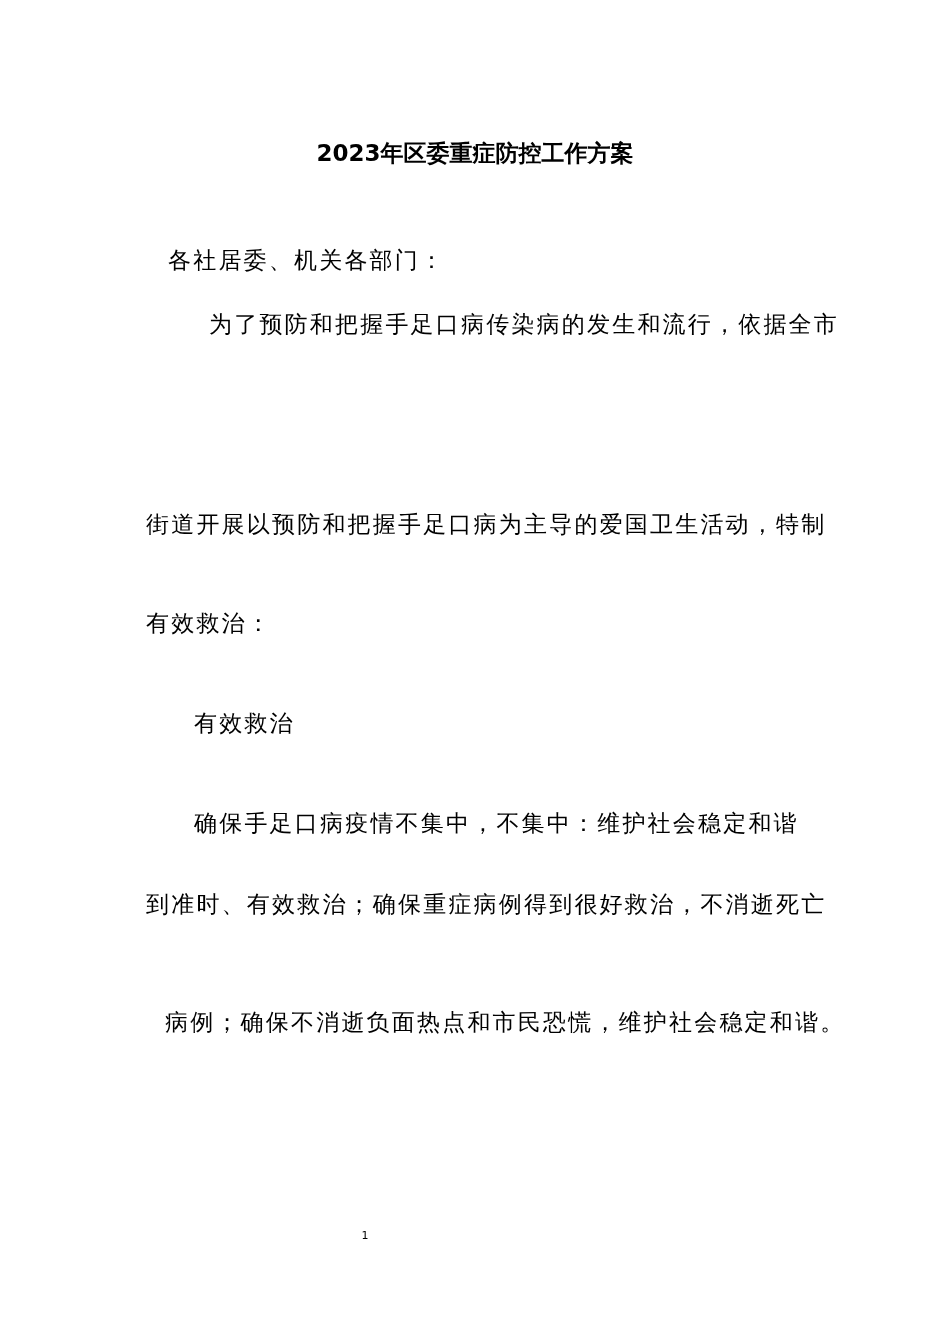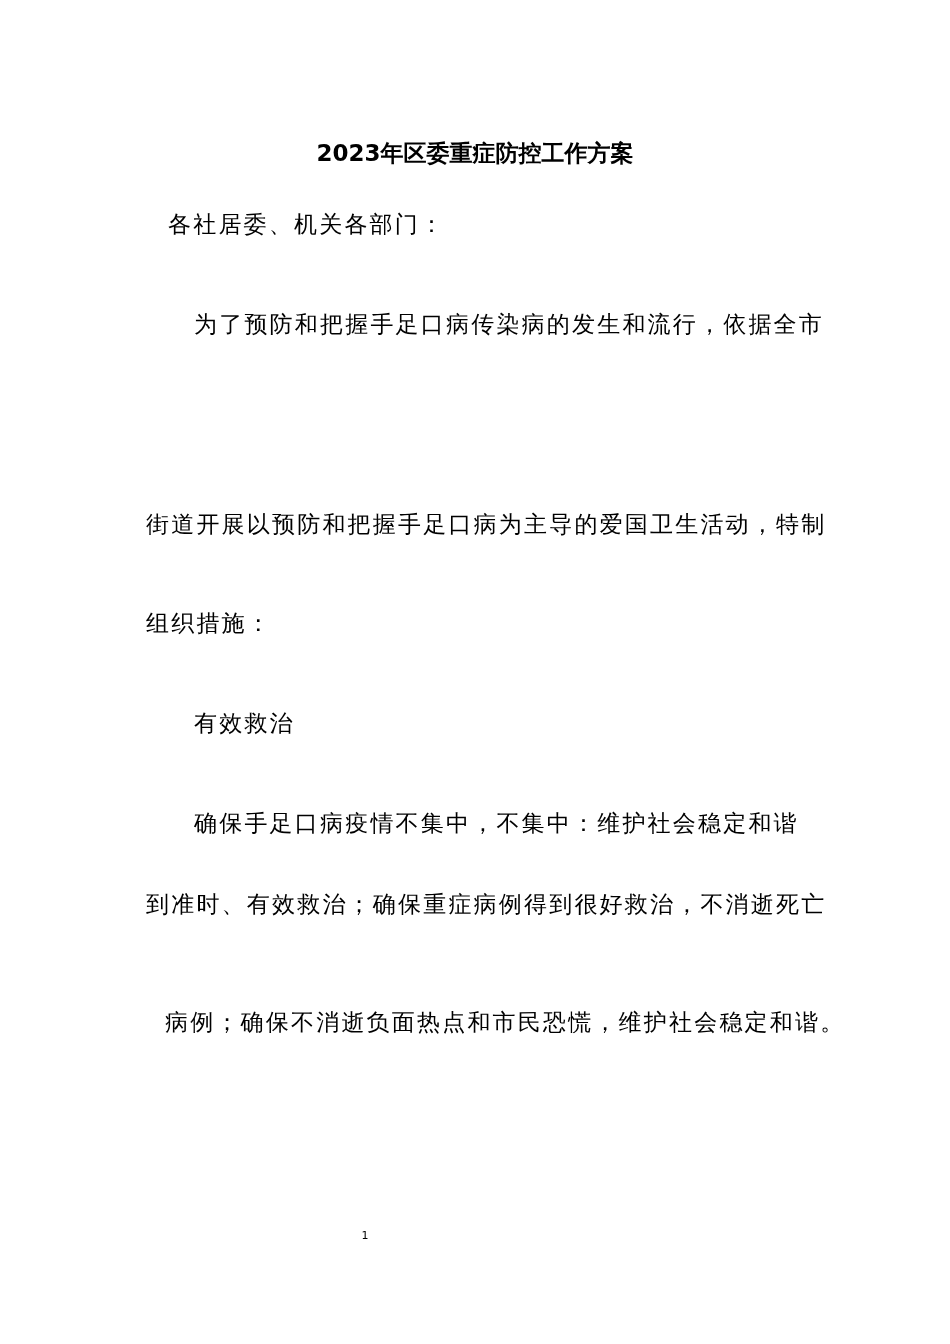--- a/index.html
+++ b/index.html
@@ -36,43 +36,43 @@
     .line {
       position: absolute;
       left: 146px;
       width: 660px;
       font-size: 23px;
       line-height: 36px;
       white-space: nowrap;
       letter-spacing: 2.2px;
     }
     .indent { left: 194px; }
-    .salutation { left: 168px; }
+    .salutation { left: 168px; margin-top: 36px; }
     .page-number {
       position: absolute;
       left: 355px;
       top: 1228px;
       width: 20px;
       text-align: center;
       font-family: "DejaVu Sans", "Liberation Sans", sans-serif;
       font-size: 11px;
       line-height: 16px;
     }
   </style>
 </head>
 <body>
 
 <div class="page">
   <div class="title">2023年区委重症防控工作方案</div>
 
   <div class="line salutation" style="top:206px;">各社居委、机关各部门：</div>
 
-  <div class="line indent" style="top:306px;">为了预防和把握手足口病传染病的发生和流行，依据全市</div>
+  <div class="line indent" style="top:306px;text-align:center;">为了预防和把握手足口病传染病的发生和流行，依据全市</div>
   <div class="line" style="top:506px;">街道开展以预防和把握手足口病为主导的爱国卫生活动，特制</div>
-  <div class="line" style="top:605px;">组织措施：</div>
+  <div class="line" style="top:605px;">有效救治：</div>
 
   <div class="line" style="top:705px; left:194px;">有效救治</div>
 
   <div class="line indent" style="top:805px;">确保手足口病疫情不集中，不集中：维护社会稳定和谐</div>
   <div class="line" style="top:886px;">到准时、有效救治；确保重症病例得到很好救治，不消逝死亡</div>
   <div class="line" style="top:1004px;margin-left:19px;">病例；确保不消逝负面热点和市民恐慌，维护社会稳定和谐。</div>
 
 
   <div class="page-number">1</div>
 </div>

